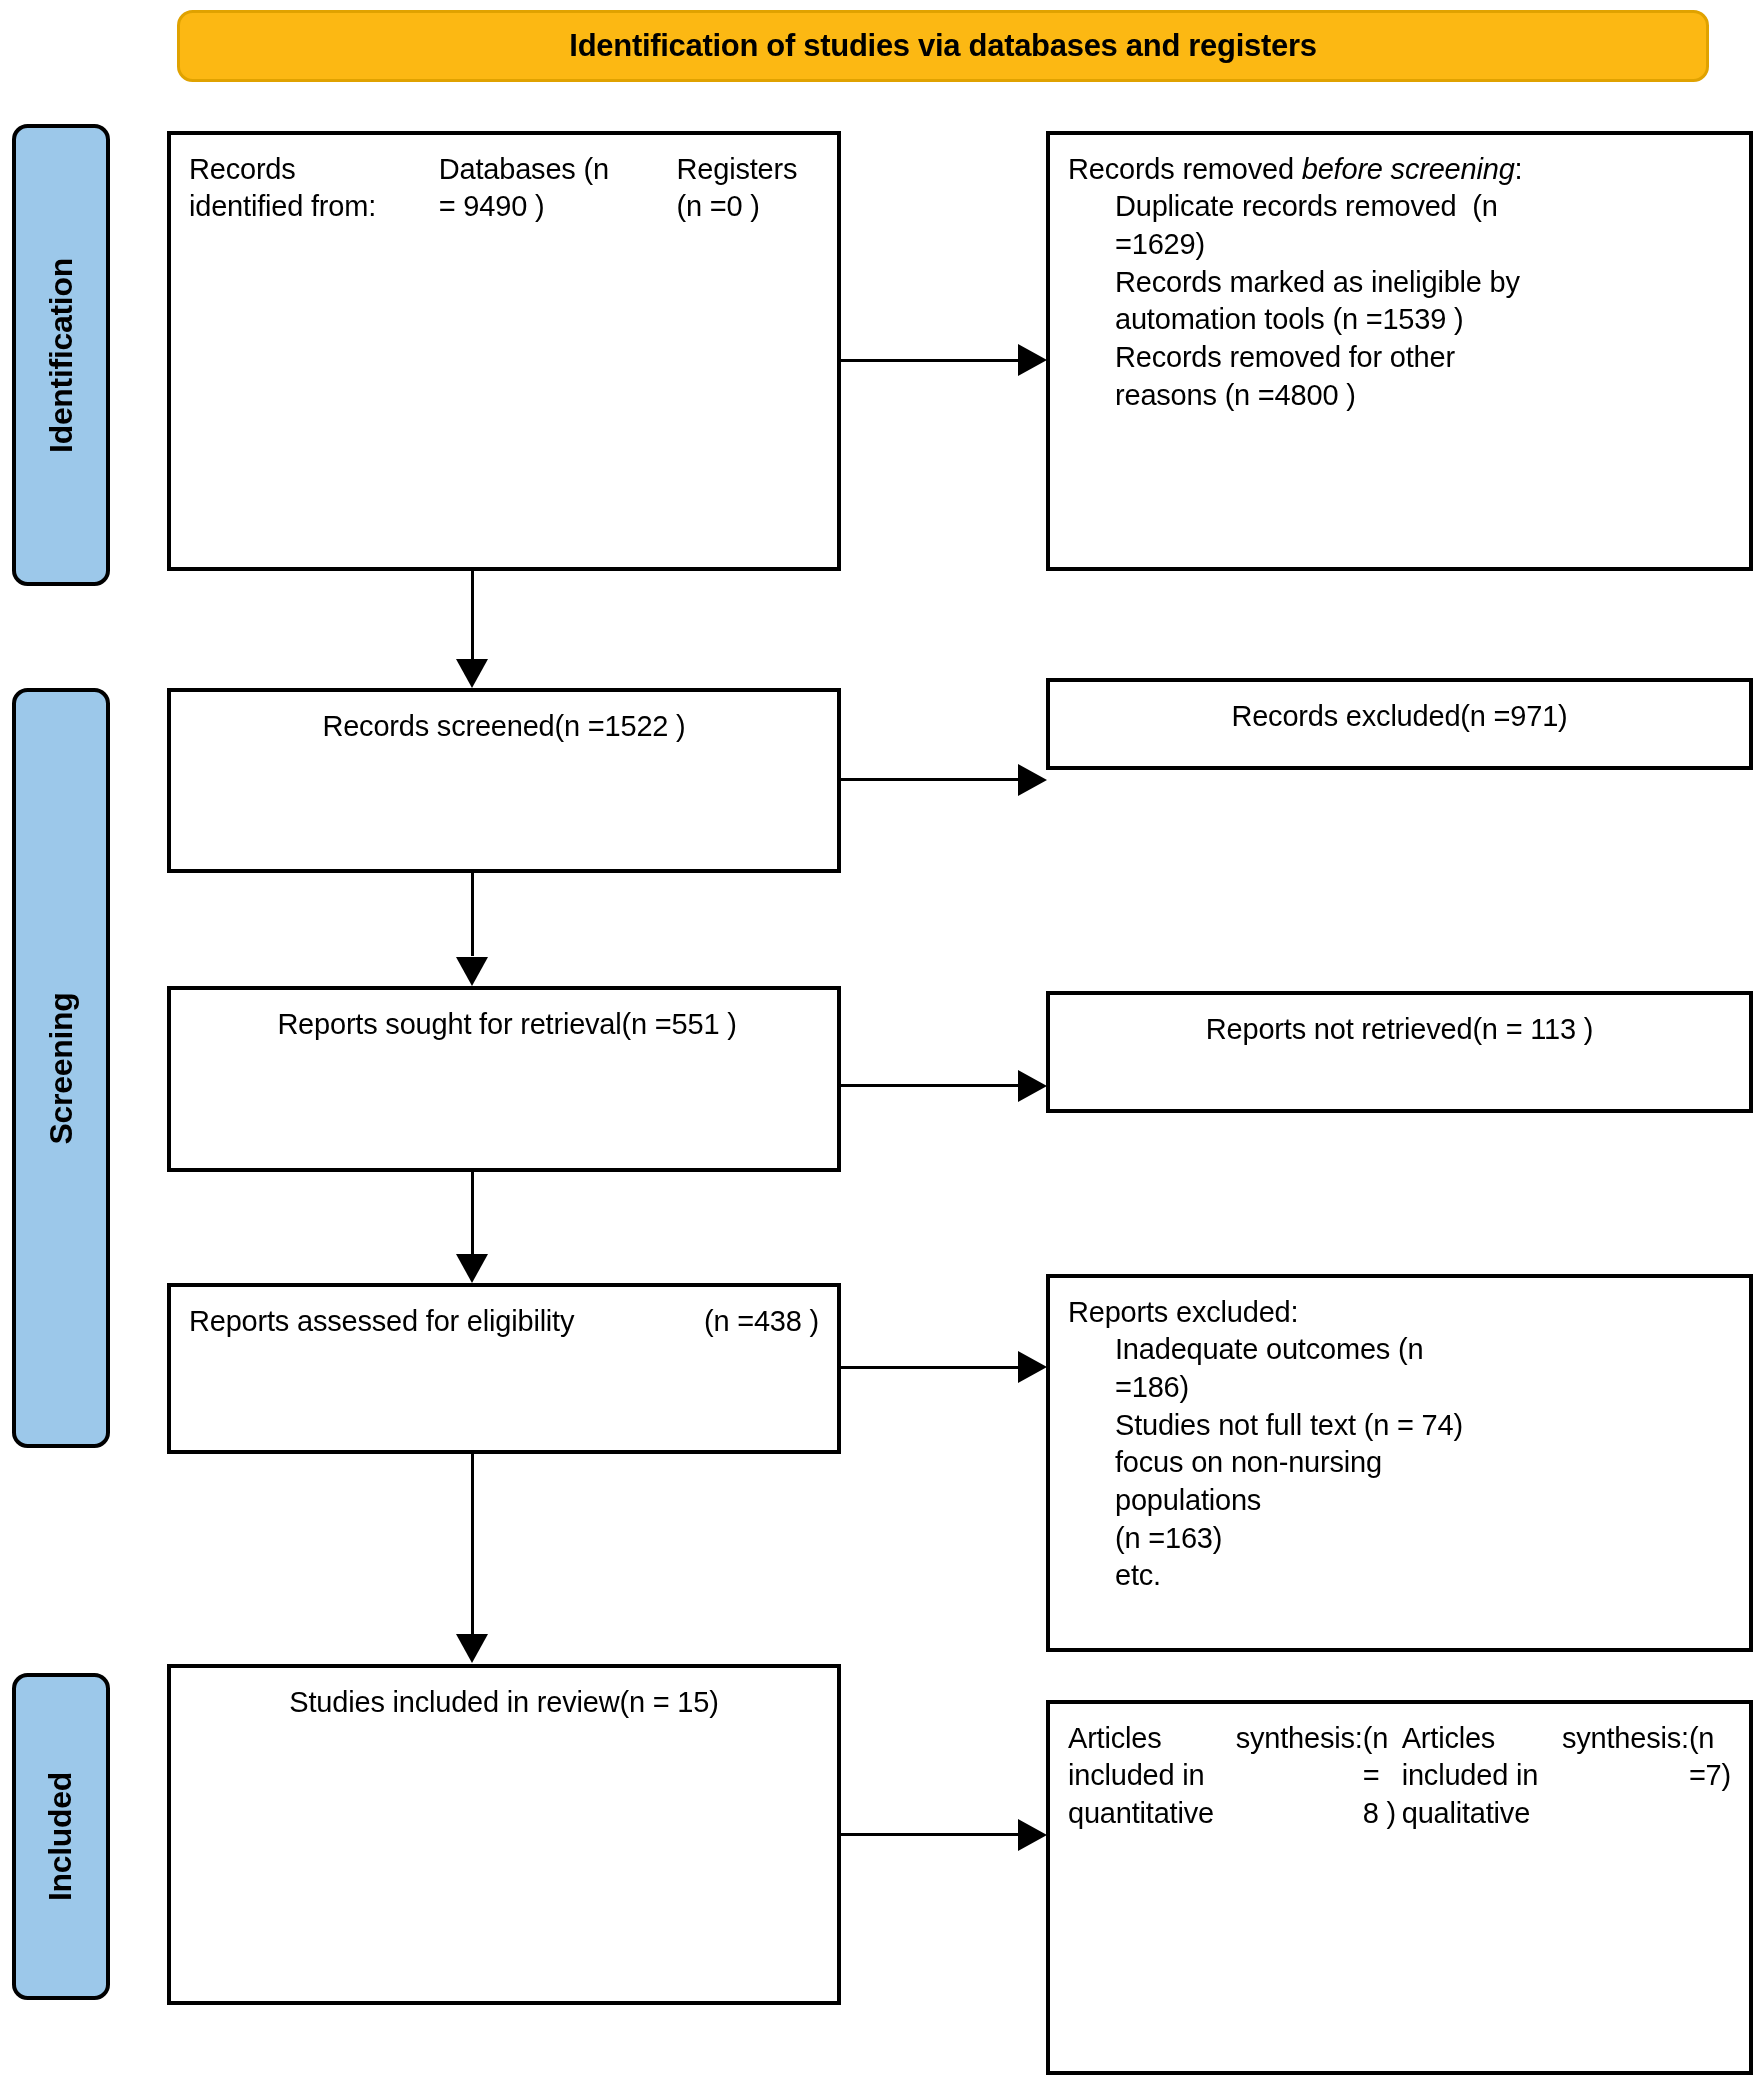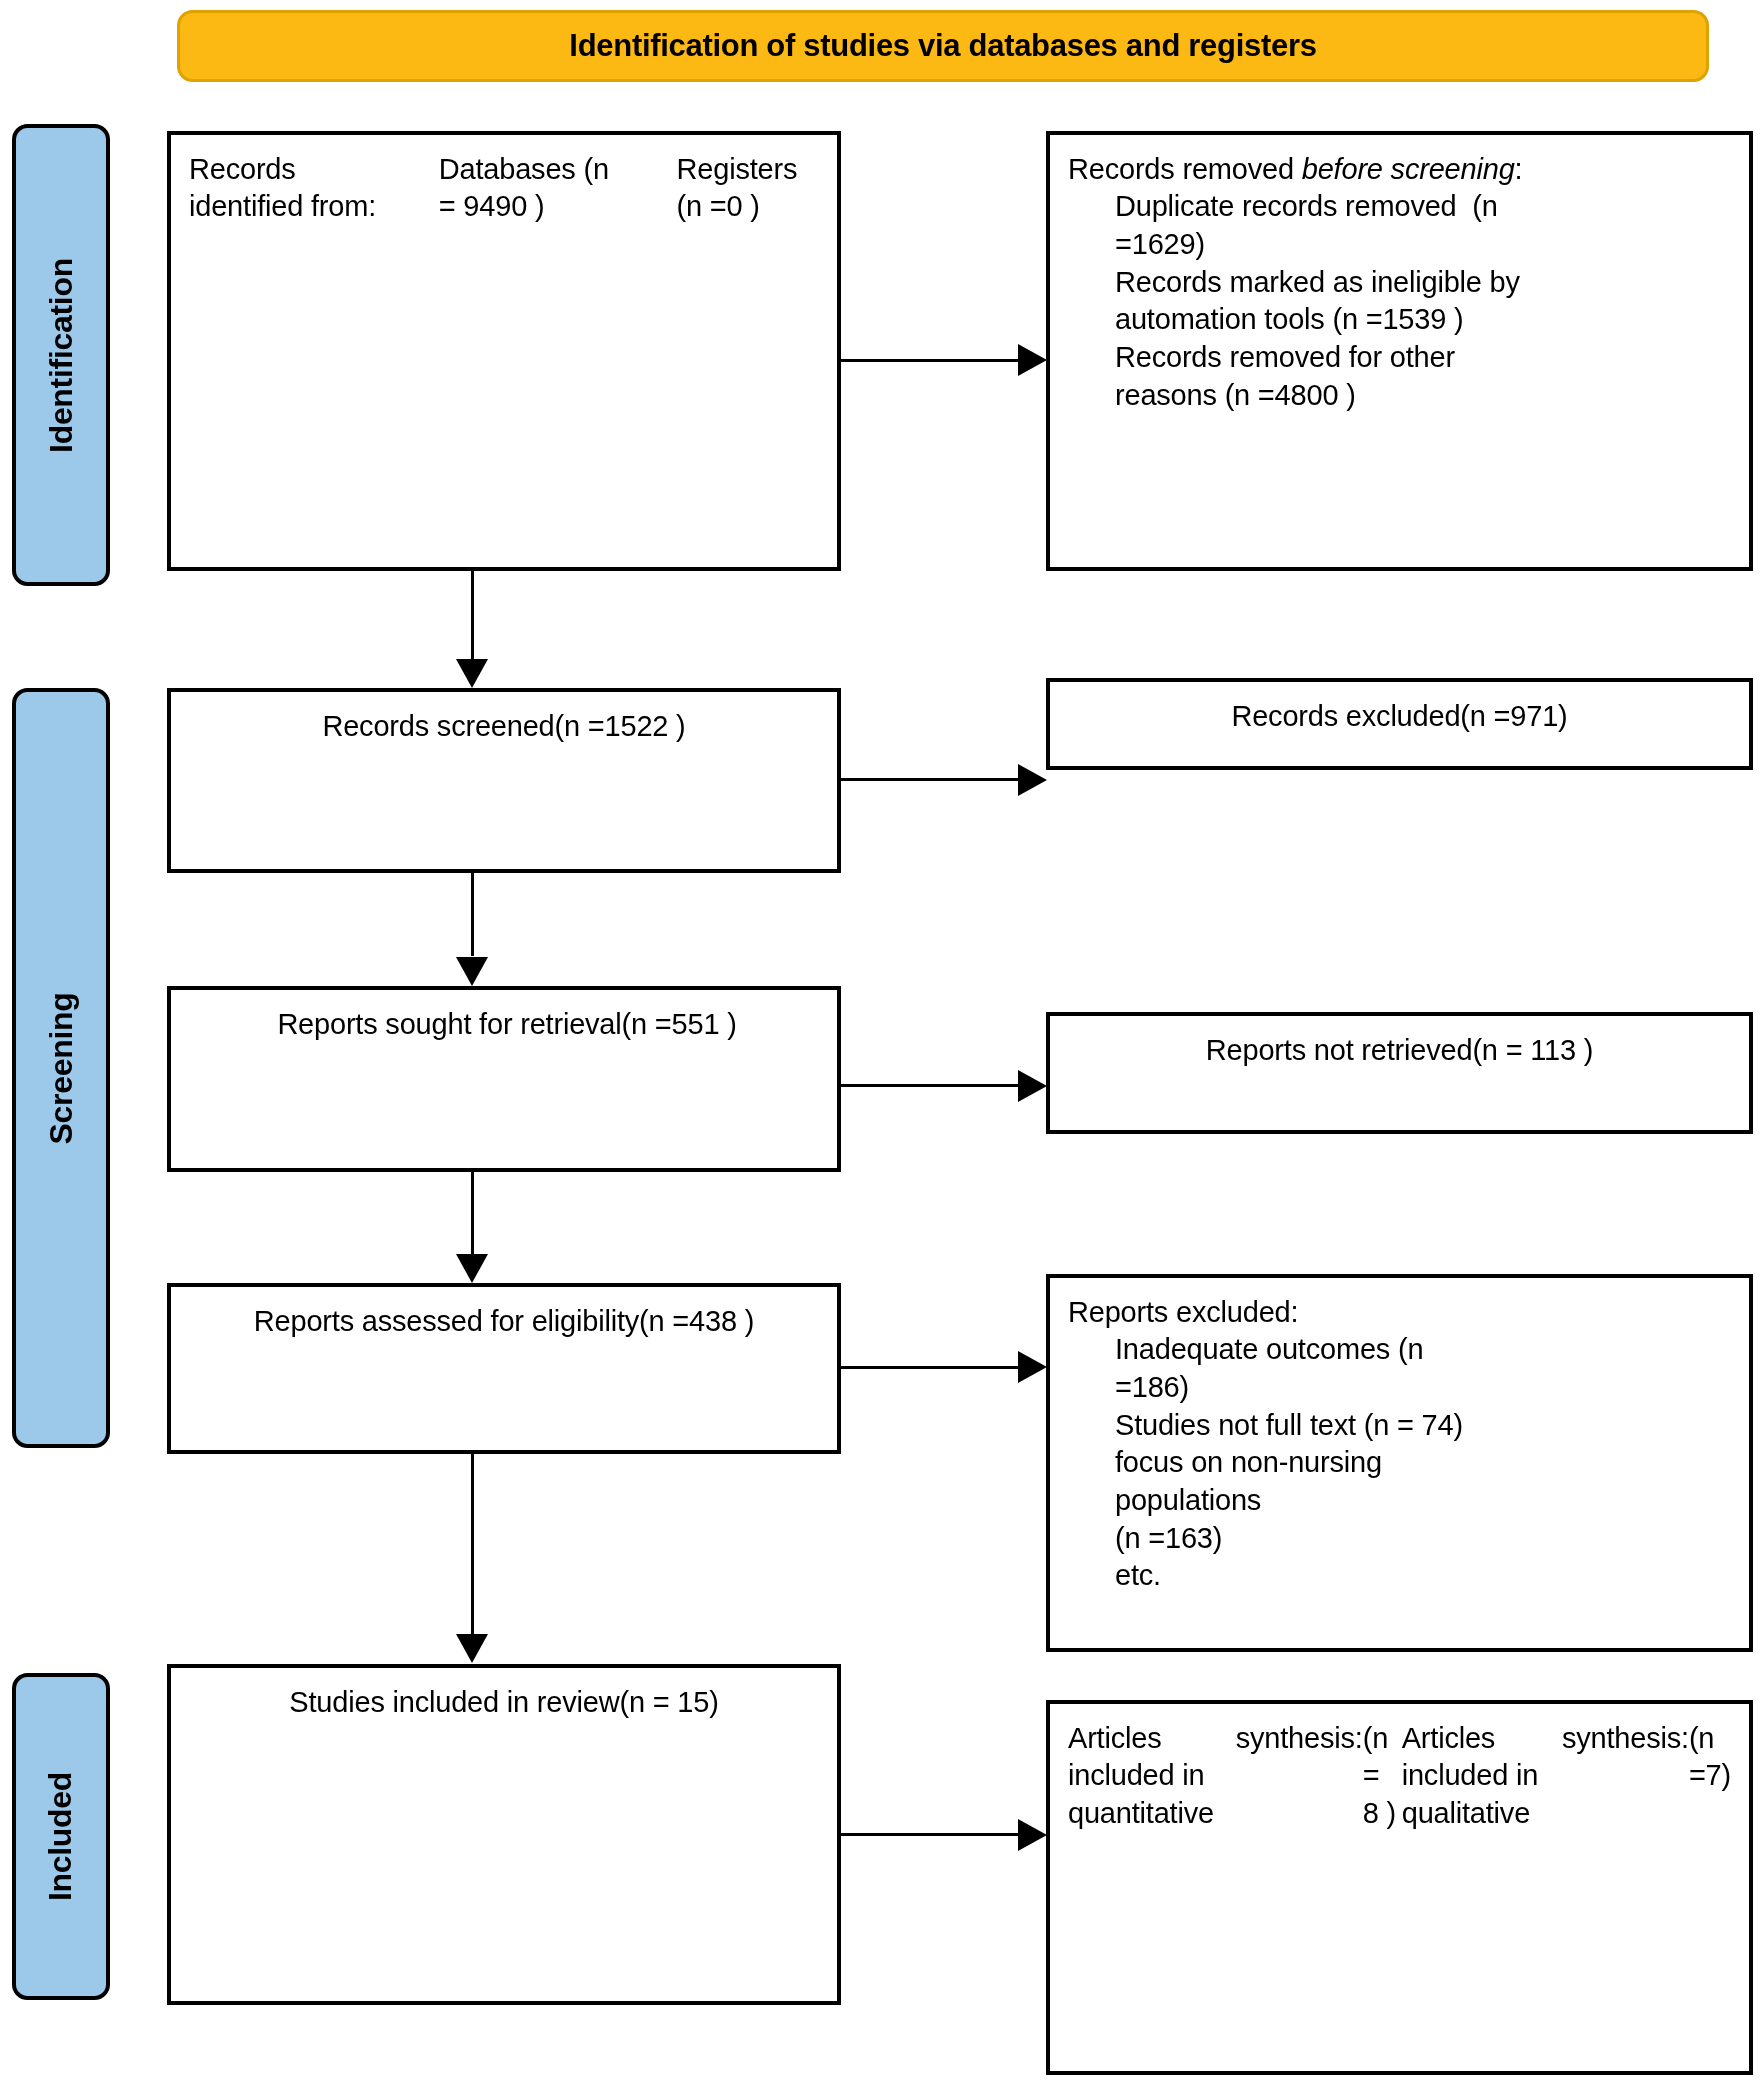--- a/index.html
+++ b/index.html
@@ -76,27 +76,27 @@
     letter-spacing: -0.2px;
   }
   .box .line.indent { padding-left: 47px; text-indent: 0; }
   .box .line em { font-style: italic; }
   .box.vcenter { display: flex; justify-content: center; }
 
   
   #box-identified     { left: 167px;  top: 131px;  width: 674px; height: 440px; }
   #box-screened       { left: 167px;  top: 688px; width: 674px; height: 185px; }
   #box-sought         { left: 167px;  top: 986px; width: 674px; height: 186px; padding-left: 24px; }
-  #box-assessed       { left: 167px;  top: 1283px; width: 674px; height: 171px; }
+  #box-assessed       { left: 167px;  top: 1283px; width: 674px; height: 171px; justify-content: space-between; }
   #box-included       { left: 167px;  top: 1664px; width: 674px; height: 341px; }
 
   
   #box-removed        { left: 1046px; top: 131px;  width: 707px; height: 440px; }
   #box-rec-excluded   { left: 1046px; top: 678px; width: 707px; height: 92px; }
-  #box-not-retrieved  { left: 1046px; top: 991px; width: 707px; height: 122px; margin-top: 21px; }
+  #box-not-retrieved  { left: 1046px; top: 991px; width: 707px; height: 122px; }
   #box-rep-excluded   { left: 1046px; top: 1274px; width: 707px; height: 378px; }
   #box-articles       { left: 1046px; top: 1700px; width: 707px; height: 375px; }
 
   
   .vline {
     position: absolute;
     width: 3px;
     background: #000000;
   }
   .varrow {

